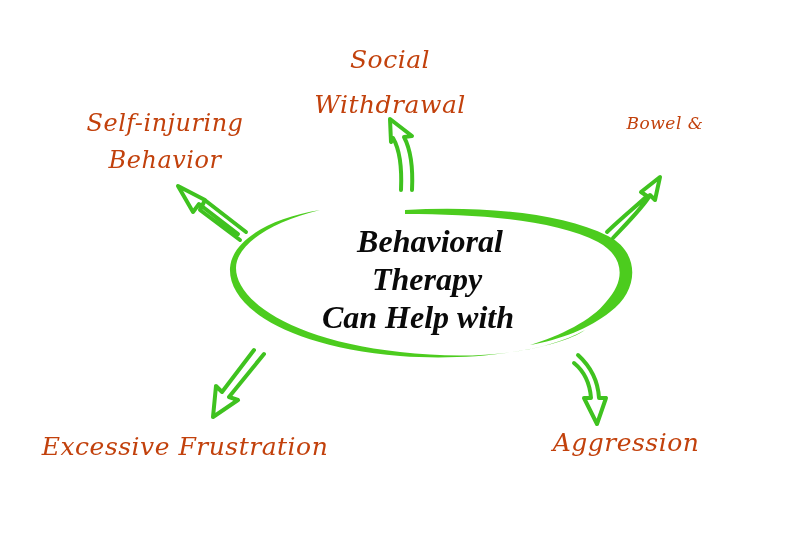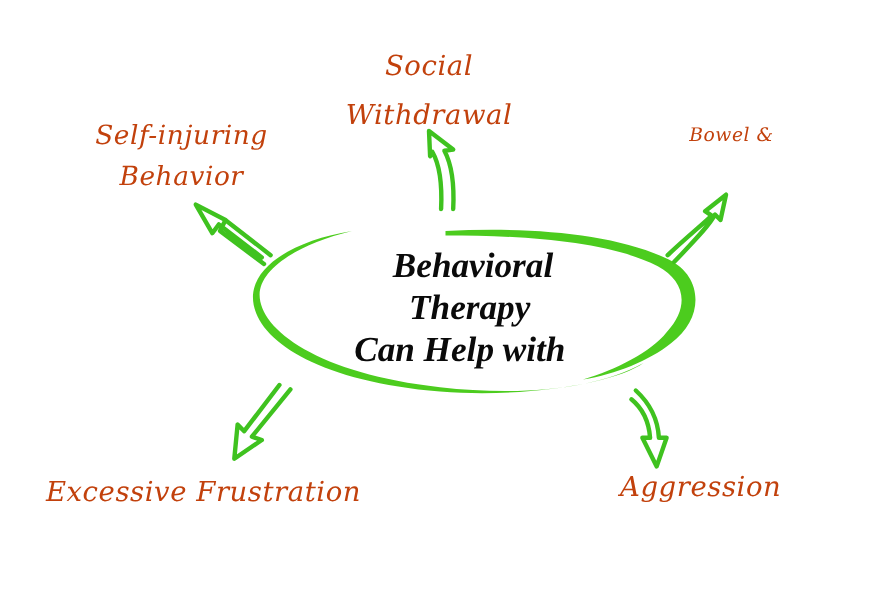--- a/index.html
+++ b/index.html
@@ -49,21 +49,21 @@
       white-space: nowrap;
     }
     .center-title span { display: block; }
     .center-title .l2 { margin-left: -6px; }
     .center-title .l3 { margin-left: -24px; }
 
     #label-self-injuring { left: 55px; top: 105px; width: 220px; font-size: 24px; line-height: 37px; }
     #label-social-withdrawal { left: 300px; top: 37px; width: 180px; font-size: 25px; line-height: 45px; }
     #label-bowel { left: 540px; top: 101px; width: 250px; font-size: 17px; line-height: 44px; }
     #label-poor-tolerance { left: 15px; top: 423px; width: 340px; font-size: 25px; line-height: 47px; }
-    #label-aggression { left: 547px; top: 423px; width: 180px; font-size: 25px; line-height: 40px; }
+    #label-aggression { left: 536px; top: 423px; width: 180px; font-size: 25px; line-height: 40px; }
 
     .arrow path {
       fill: none;
       stroke: #3fc21f;
       stroke-width: 4;
       stroke-linejoin: round;
       stroke-linecap: round;
     }
     .ellipse path {
       fill: #4ccc1e;

